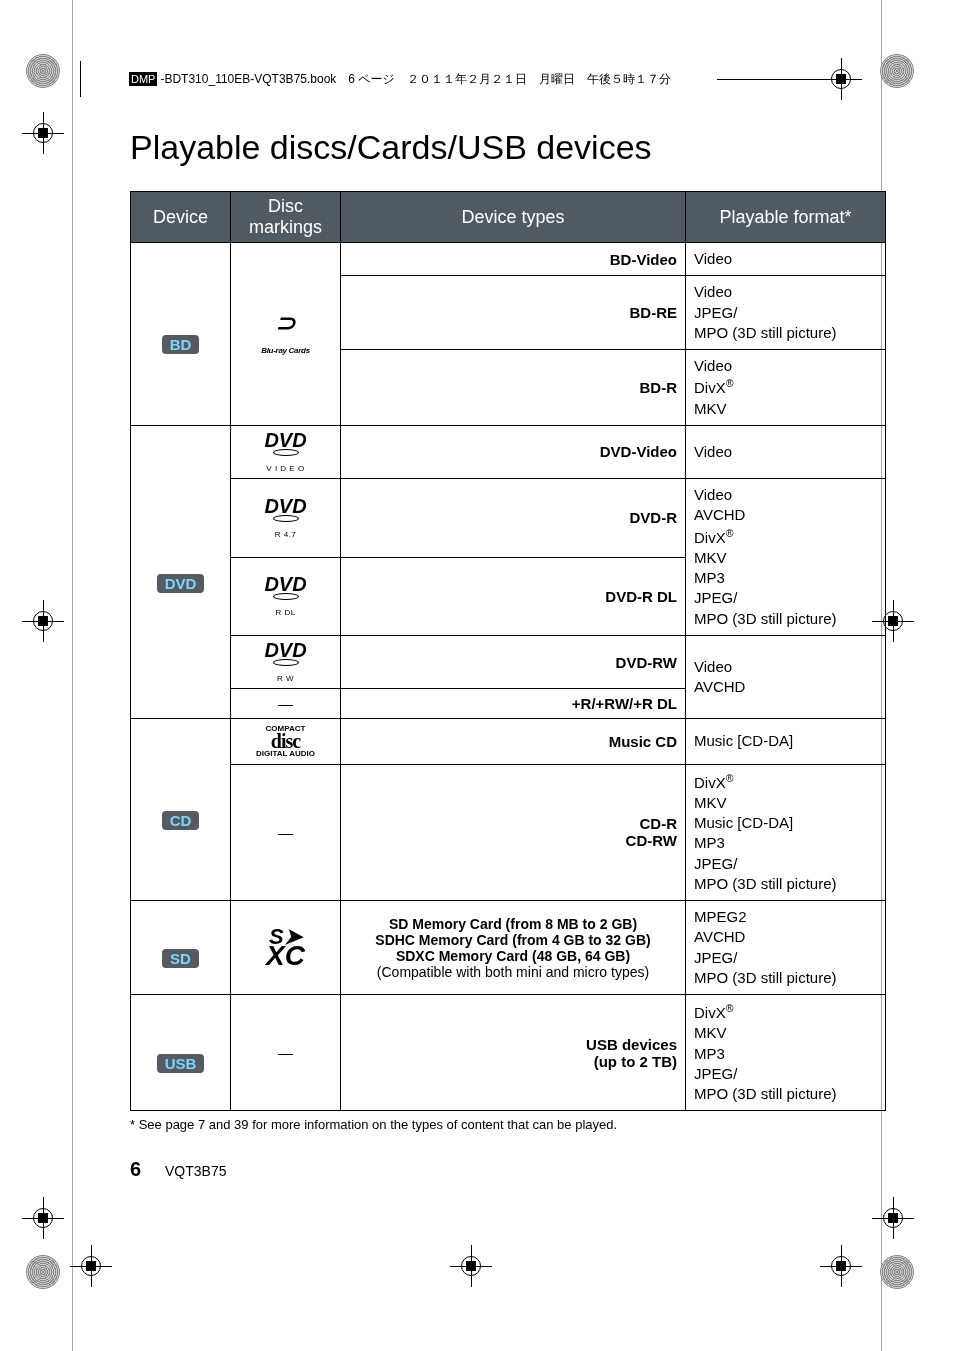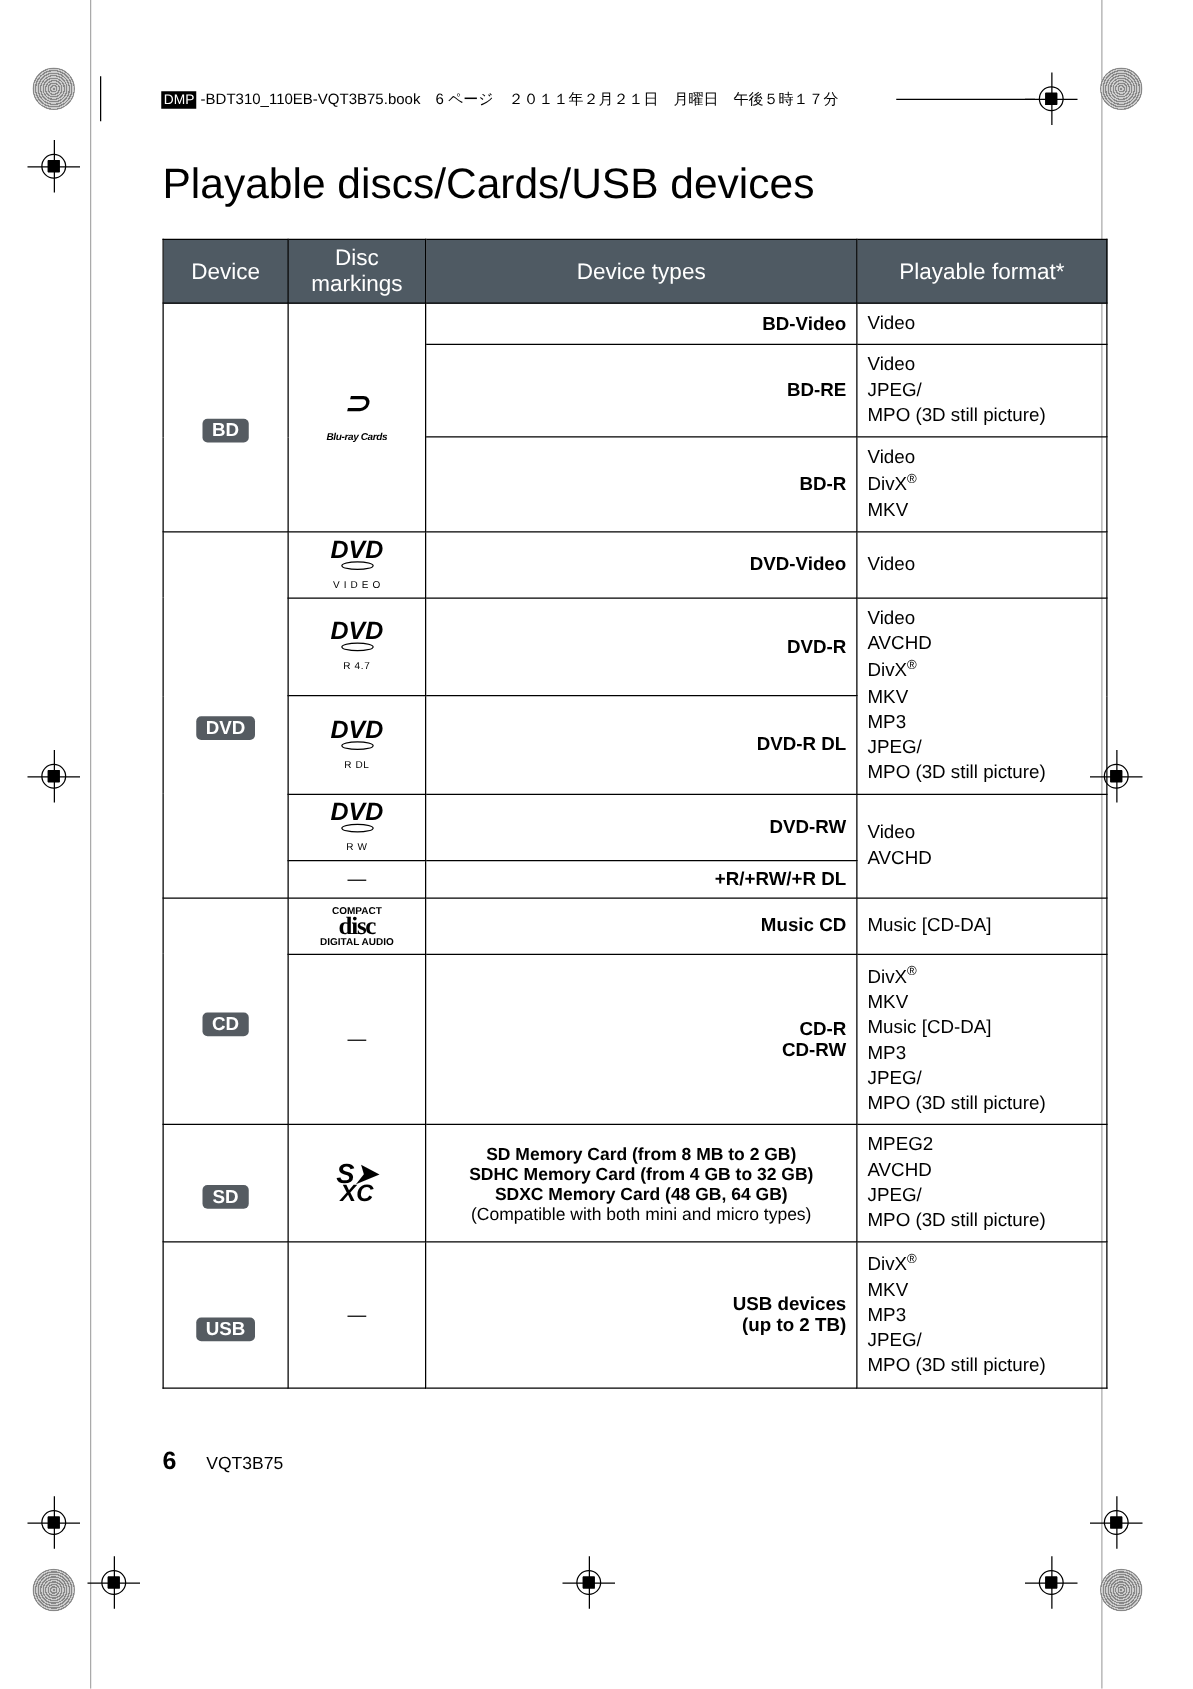--- a/index.html
+++ b/index.html
@@ -46,35 +46,35 @@
     .title { font-size: 34px; font-weight: 400; }
 
     table.playable { width: 100%; border-collapse: collapse; margin-top: 24px; }
     table.playable th, table.playable td { border: 1px solid #000; }
     table.playable th { background: #4f5a63; color: #fff; font-weight: 400; font-size: 18px; padding: 4px 6px; }
     table.playable td { font-size: 15px; padding: 6px 8px; vertical-align: middle; }
     .col-device { width: 100px; }
     .col-mark { width: 110px; }
     .col-format { width: 200px; }
     .center { text-align:center; }
-    .devtag { display:inline-block; background:#555b61; color:#ffffff; font-weight:bold; font-size:15px; padding:1px 8px; border-radius:4px;margin-top:22px; }
+    .devtag { display:inline-block; background:#555b61; color:#7dd3fc; font-weight:bold; font-size:15px; padding:1px 8px; border-radius:4px;margin-top:22px; }
     .typecell { font-weight:bold; text-align:right; }
     .format-lines { line-height: 1.35; }
     .format-lines sup { font-size: 0.7em; }
 
     
     .logo-bd { font-family: Arial; font-weight:bold; font-style:italic; font-size:24px; display:block; text-align:center; line-height:0.9; }
     .logo-bd small{ font-size:8px; font-style:italic; font-weight:bold; letter-spacing:-0.3px; }
     .logo-dvd { font-family: Arial; font-weight:bold; font-style:italic; font-size:20px; text-align:center; line-height:0.8; display:block; }
     .logo-dvd .disc { display:block; width:26px; height:7px; border:1.5px solid #000; border-radius:50%; margin:1px auto 0; position:relative; }
     .logo-dvd .sub { font-size:8px; font-style:normal; font-weight:normal; letter-spacing:0.5px; }
     .logo-cd { font-family: Arial; font-size:8px; font-weight:bold; text-align:center; line-height:0.9; display:block; }
     .logo-cd .big { font-size:20px; letter-spacing:-1px; font-family: Liberation Serif, serif; }
     .logo-sd { font-family: Arial; font-style:italic; font-weight:bold; font-size:22px; text-align:center; display:block; line-height:0.8; }
-    .logo-sd .xc { font-weight:bold; font-size:19px; display:block; }
+    .logo-sd .xc { font-weight:bold; font-size:28px; display:block; }
 
     .footnote { font-size: 13px; margin-top: 6px; }
     .page-footer { position: absolute; left: 130px; bottom: 170px; font-size: 14px; }
     .page-footer strong { font-size: 20px; margin-right: 20px; }
   </style>
 </head>
 <body>
 
 <div class="crop-v-left"></div>
 <div class="crop-v-right"></div>
@@ -266,18 +266,19 @@
           <span>DivX</span><sup>®</sup><br>
           <span>MKV</span><br>
           <span>MP3</span><br>
           <span>JPEG/</span><br>
           <span>MPO (3D still picture)</span>
         </td>
       </tr>
     </tbody>
   </table>
 
+  <div class="footnote">* See page 7 and 39 for more information on the types of content that can be played.</div>
 </div>
 
 <div class="page-footer">
   <strong>6</strong>
   <span>VQT3B75</span>
 </div>
 
 </body></html>

